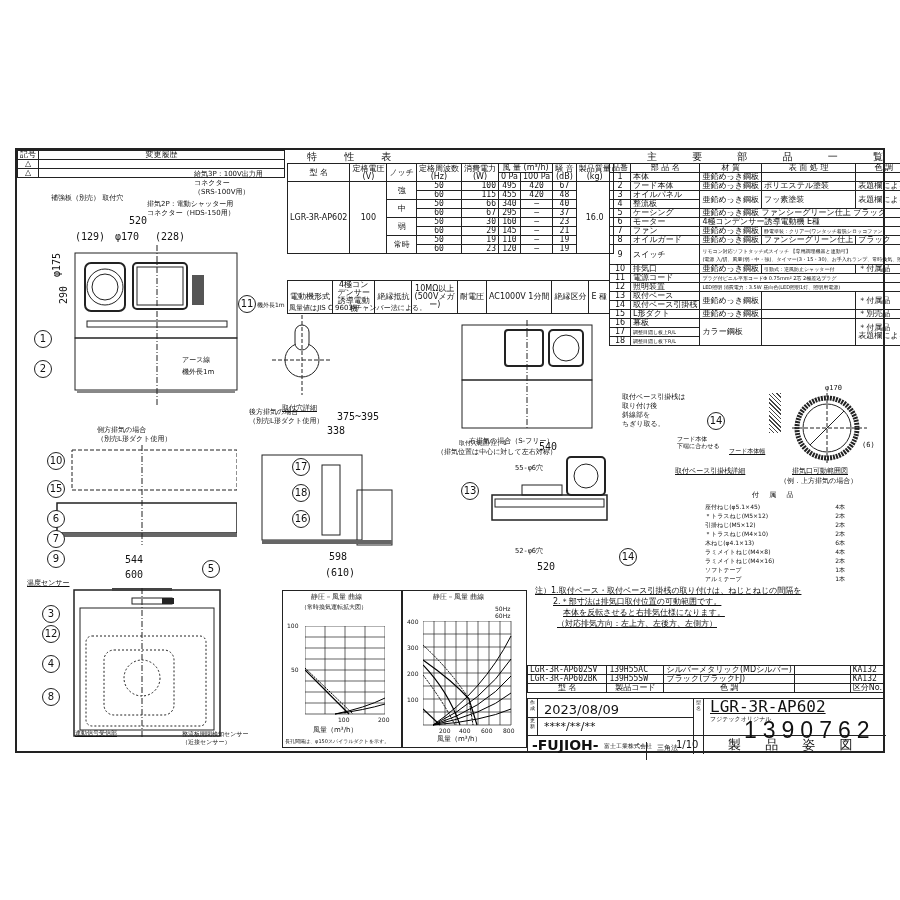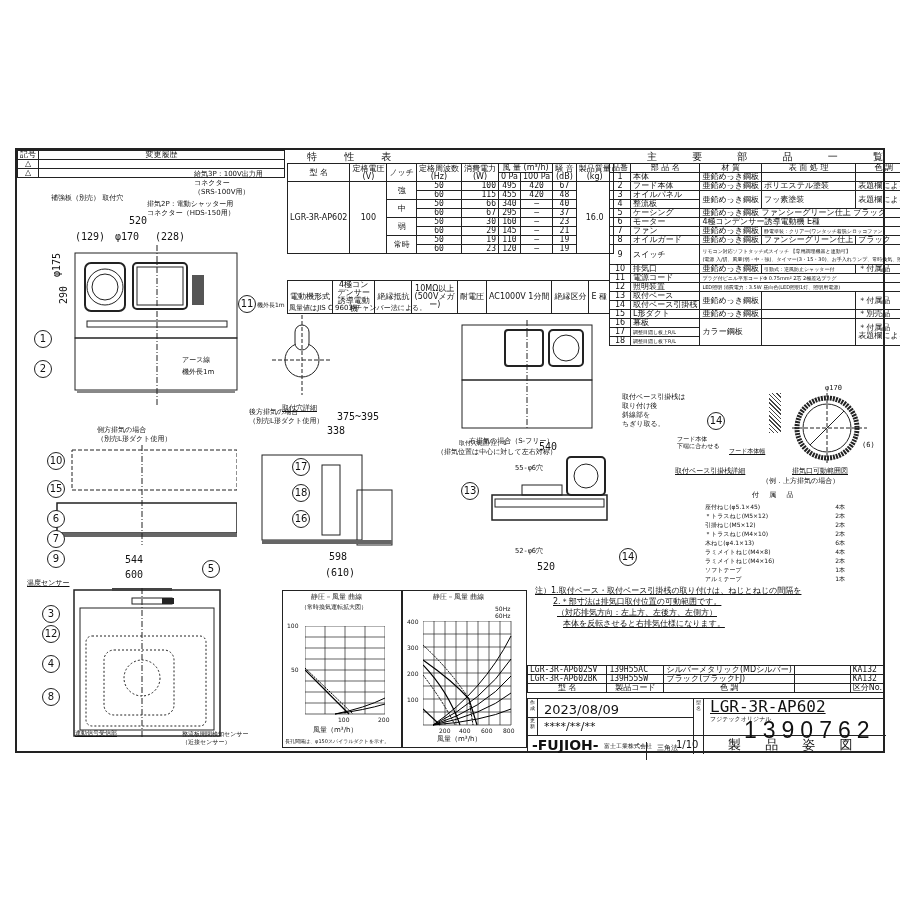--- a/index.html
+++ b/index.html
@@ -380,21 +380,21 @@
   <svg style="left:775px;top:243px" width="80" height="70">
     <circle cx="35" cy="35" r="30" fill="none" stroke="#222" stroke-width="5" stroke-dasharray="2 1"></circle>
     <circle cx="35" cy="35" r="24" fill="none" stroke="#222"></circle>
     <line x1="0" y1="35" x2="75" y2="35" stroke="#222" stroke-dasharray="4 2"></line>
     <line x1="35" y1="0" x2="35" y2="70" stroke="#222" stroke-dasharray="4 2"></line>
     <line x1="18" y1="52" x2="52" y2="18" stroke="#222"></line>
   </svg>
   <div class="t small dim" style="left:808px;top:235px">φ170</div>
   <div class="t small dim" style="left:845px;top:292px">(6)</div>
   <div class="t small u" style="left:775px;top:318px">排気口可動範囲図</div>
-  <div class="t small" style="left:745px;top:328px">（例．上方排気の場合）</div>
+  <div class="t small" style="left:763px;top:328px">（例．上方排気の場合）</div>
 
   <div class="t small" style="left:735px;top:342px;letter-spacing:4px">付 属 品</div>
   <div class="abs" style="left:688px;top:353px;width:140px">
     <div style="display:flex;justify-content:space-between;font-size:6px;height:9px">
         <span>座付ねじ(φ5.1×45)</span>
         <span>4本</span>
       </div>
     <div style="display:flex;justify-content:space-between;font-size:6px;height:9px">
         <span>＊トラスねじ(M5×12)</span>
         <span>2本</span>
@@ -425,22 +425,22 @@
       </div>
     <div style="display:flex;justify-content:space-between;font-size:6px;height:9px">
         <span>アルミテープ</span>
         <span>1本</span>
       </div>
   </div>
 
   <div class="abs" style="left:518px;top:435px;font-size:8px;line-height:11px">
     <div class="u">注）1.取付ベース・取付ベース引掛桟の取り付けは、ねじとねじの間隔を</div>
     <div class="u" style="padding-left:18px">2.＊部寸法は排気口取付位置の可動範囲です。</div>
+    <div class="u" style="padding-left:28px">本体を反転させると右排気仕様になります。</div>
     <div class="u" style="padding-left:22px">（対応排気方向：左上方、左後方、左側方）</div>
-    <div class="u" style="padding-left:28px">本体を反転させると右排気仕様になります。</div>
   </div>
 
   <div class="t small u" style="left:10px;top:430px">温度センサー</div>
   <svg style="left:55px;top:438px" width="150" height="150">
     <rect x="2" y="2" width="146" height="146" fill="none" stroke="#222" stroke-width="1.5"></rect>
     <rect x="8" y="20" width="134" height="122" fill="none" stroke="#222"></rect>
     <rect x="40" y="0" width="60" height="3" fill="#444"></rect>
     <rect x="60" y="10" width="40" height="6" fill="none" stroke="#222"></rect>
     <rect x="90" y="10" width="12" height="6" fill="#222"></rect>
     <rect x="14" y="48" width="120" height="90" fill="none" stroke="#222" stroke-dasharray="2 2" rx="6"></rect>

